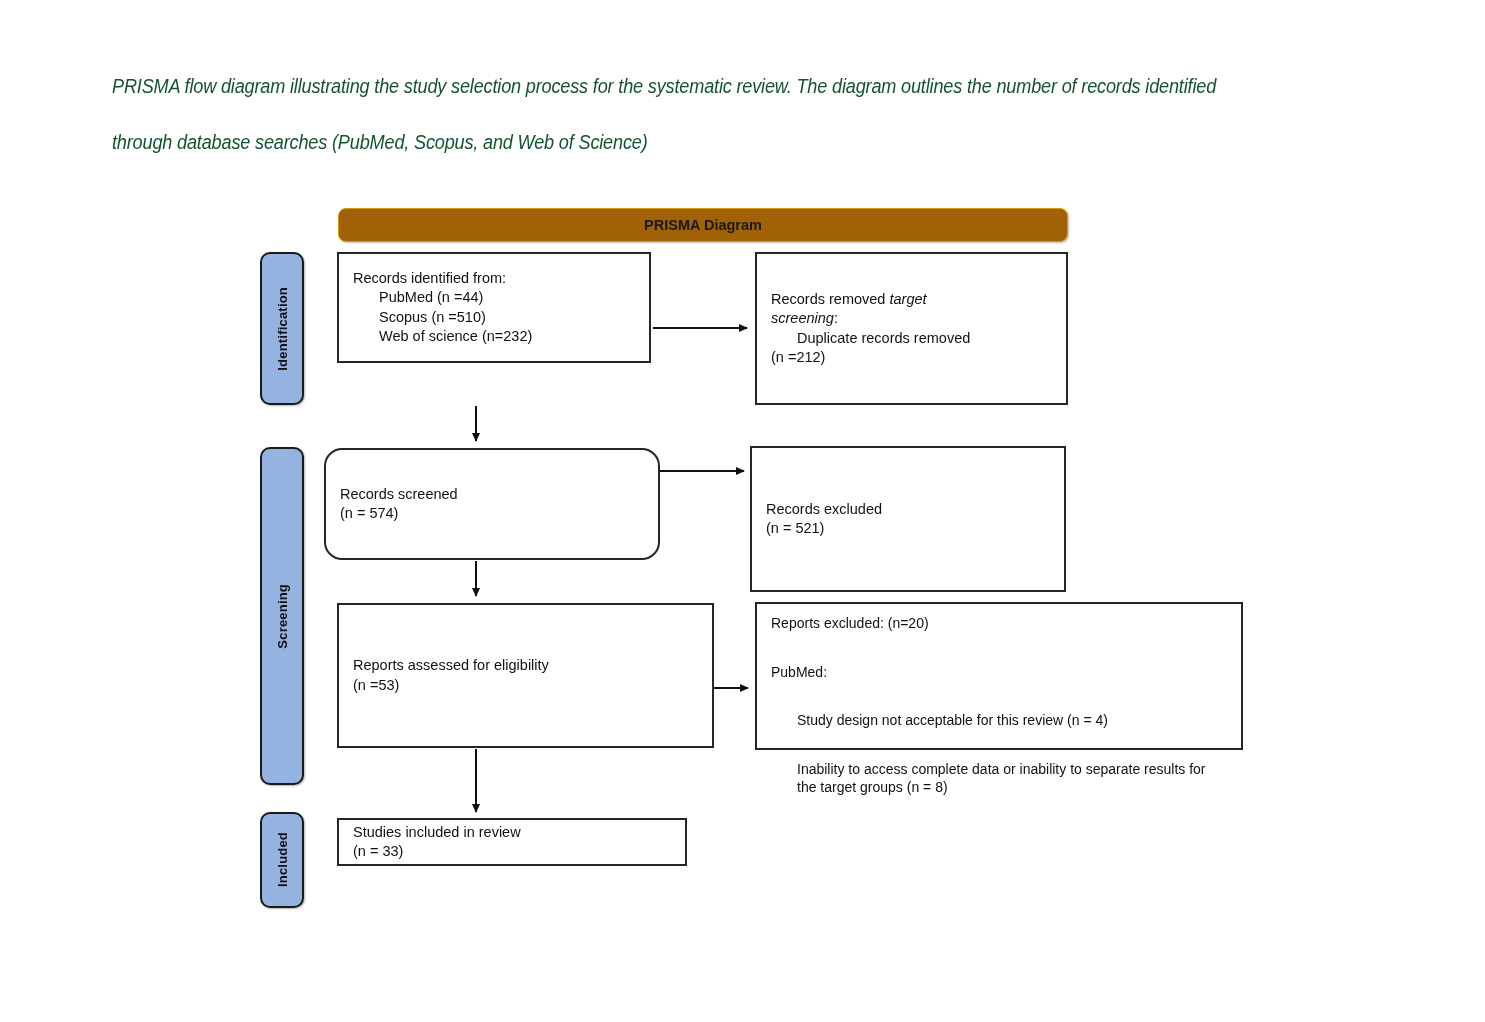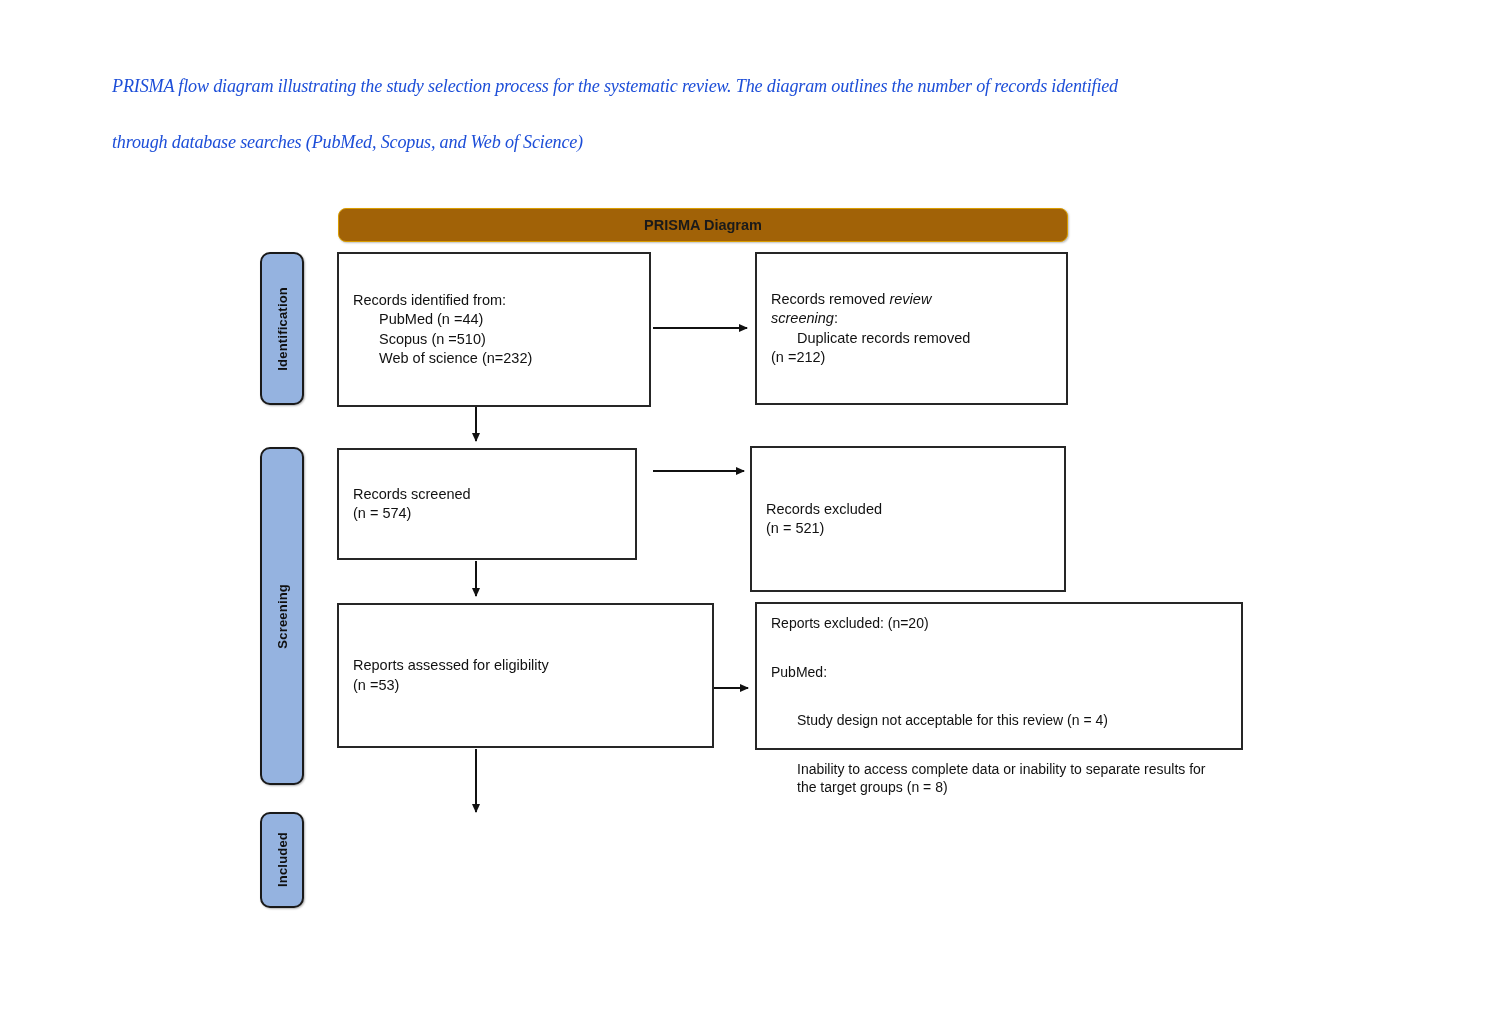--- a/index.html
+++ b/index.html
@@ -15,25 +15,25 @@
     font-family: "Liberation Sans", sans-serif;
     color: #000000;
   }
 
   
   #caption {
     position: absolute;
     left: 112px;
     top: 58px;
     width: 1290px;
-    font-family: Liberation Serif, serif;
+    font-family: Liberation Sans, sans-serif;
     font-style: italic;
     font-size: 19.5px;
     line-height: 56px;
-    color: #1d4ed8;
+    color: #14532d;
     letter-spacing: -0.2px;
   }
   #caption .cap-line {
     display: block;
     white-space: nowrap;
     transform: scaleX(0.93);
     transform-origin: left center;
   }
 
   
@@ -102,23 +102,23 @@
     padding: 0 14px;
     font-size: 14.5px;
     line-height: 19.5px;
     color: #111111;
   }
   .flow-box .line { white-space: nowrap; }
   .flow-box .indent { padding-left: 26px; }
   .flow-box .indent-wrap { padding-left: 26px; white-space: normal; }
   .flow-box em { font-style: italic; }
 
-  #box-identified      { left: 337px; top: 252px; width: 314px; height: 155px; }
+  #box-identified      { left: 337px; top: 252px; width: 314px; height: 111px; }
   #box-removed         { left: 755px; top: 252px; width: 313px; height: 153px; }
-  #box-screened        { left: 337px; top: 448px; width: 300px; height: 112px; }
+  #box-screened        { left: 324px; top: 448px; width: 336px; height: 112px; border-radius: 18px; }
   #box-excluded        { left: 750px; top: 446px; width: 316px; height: 146px; }
   #box-eligibility     { left: 337px; top: 603px; width: 377px; height: 145px; }
   #box-reports-excluded{ left: 755px; top: 602px; width: 488px; height: 148px;
                          justify-content: flex-start; padding-top: 10px; font-size: 14px; line-height: 18.5px; gap: 30px; }
   #box-included        { left: 337px; top: 818px; width: 350px; height: 48px;
                          justify-content: center; }
 
   
   #connectors {
     position: absolute;
@@ -174,21 +174,21 @@
   </svg>
 
   <div class="flow-box" id="box-identified">
     <span class="line">Records identified from:</span>
     <span class="line indent">PubMed (n =44)</span>
     <span class="line indent">Scopus (n =510)</span>
     <span class="line indent">Web of science (n=232)</span>
   </div>
 
   <div class="flow-box" id="box-removed">
-    <span class="line"><span>Records removed </span><em>review</em></span>
+    <span class="line"><span>Records removed </span><em>target</em></span>
     <span class="line"><em>screening</em><span>:</span></span>
     <span class="line indent">Duplicate records removed</span>
     <span class="line">(n =212)</span>
   </div>
 
   <div class="flow-box" id="box-screened">
     <span class="line">Records screened</span>
     <span class="line">(n = 574)</span>
   </div>
 
@@ -202,14 +202,18 @@
     <span class="line">(n =53)</span>
   </div>
 
   <div class="flow-box" id="box-reports-excluded">
     <span class="line">Reports excluded: (n=20)</span>
     <span class="line">PubMed:</span>
     <span class="indent-wrap">Study design not acceptable for this review (n = 4)</span>
     <span class="indent-wrap">Inability to access complete data or inability to separate results for the target groups (n = 8)</span>
   </div>
 
+  <div class="flow-box" id="box-included">
+    <span class="line">Studies included in review</span>
+    <span class="line">(n = 33)</span>
+  </div>
 
 </div>
 
 </body></html>

